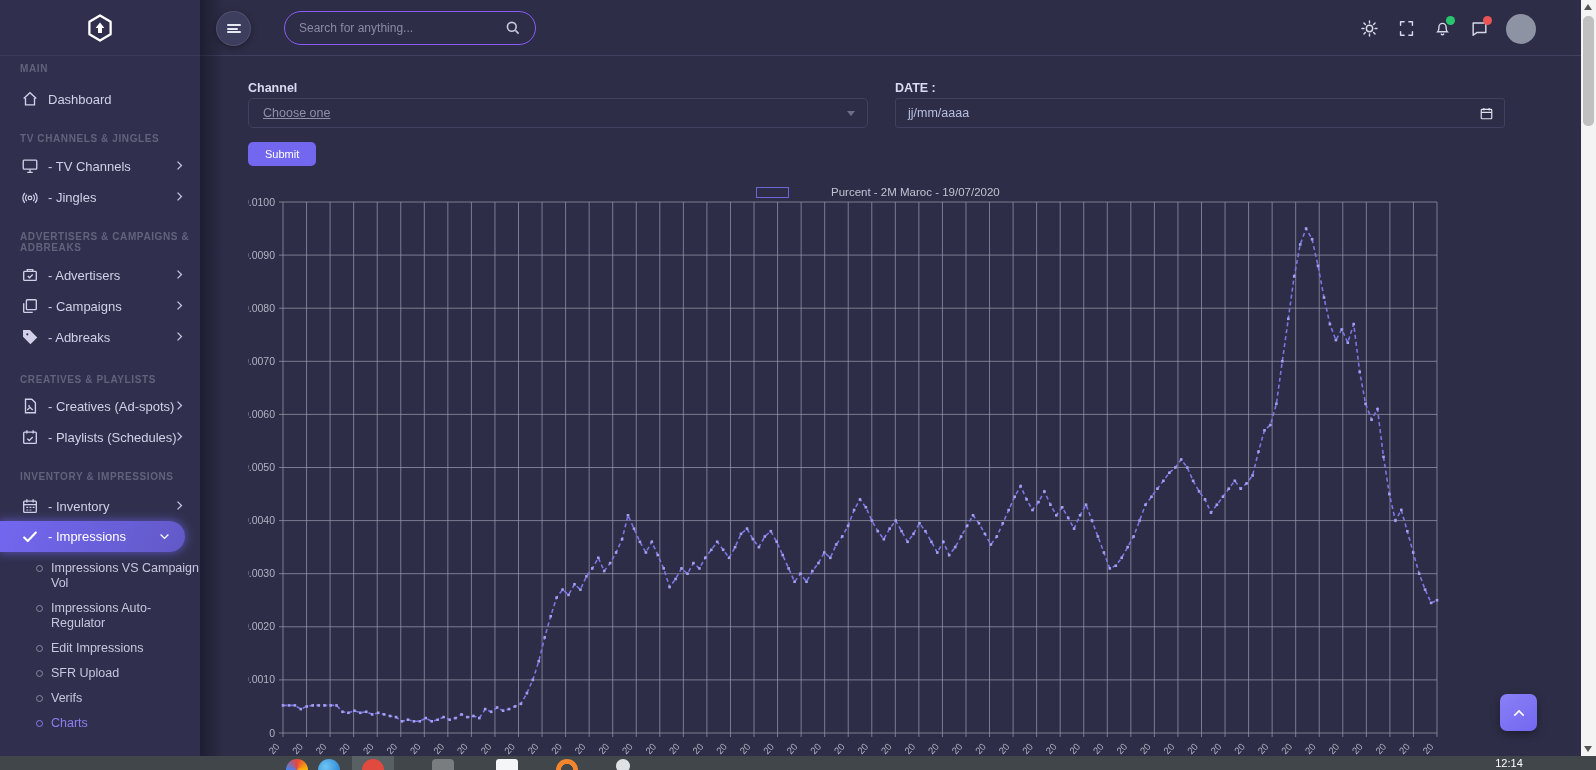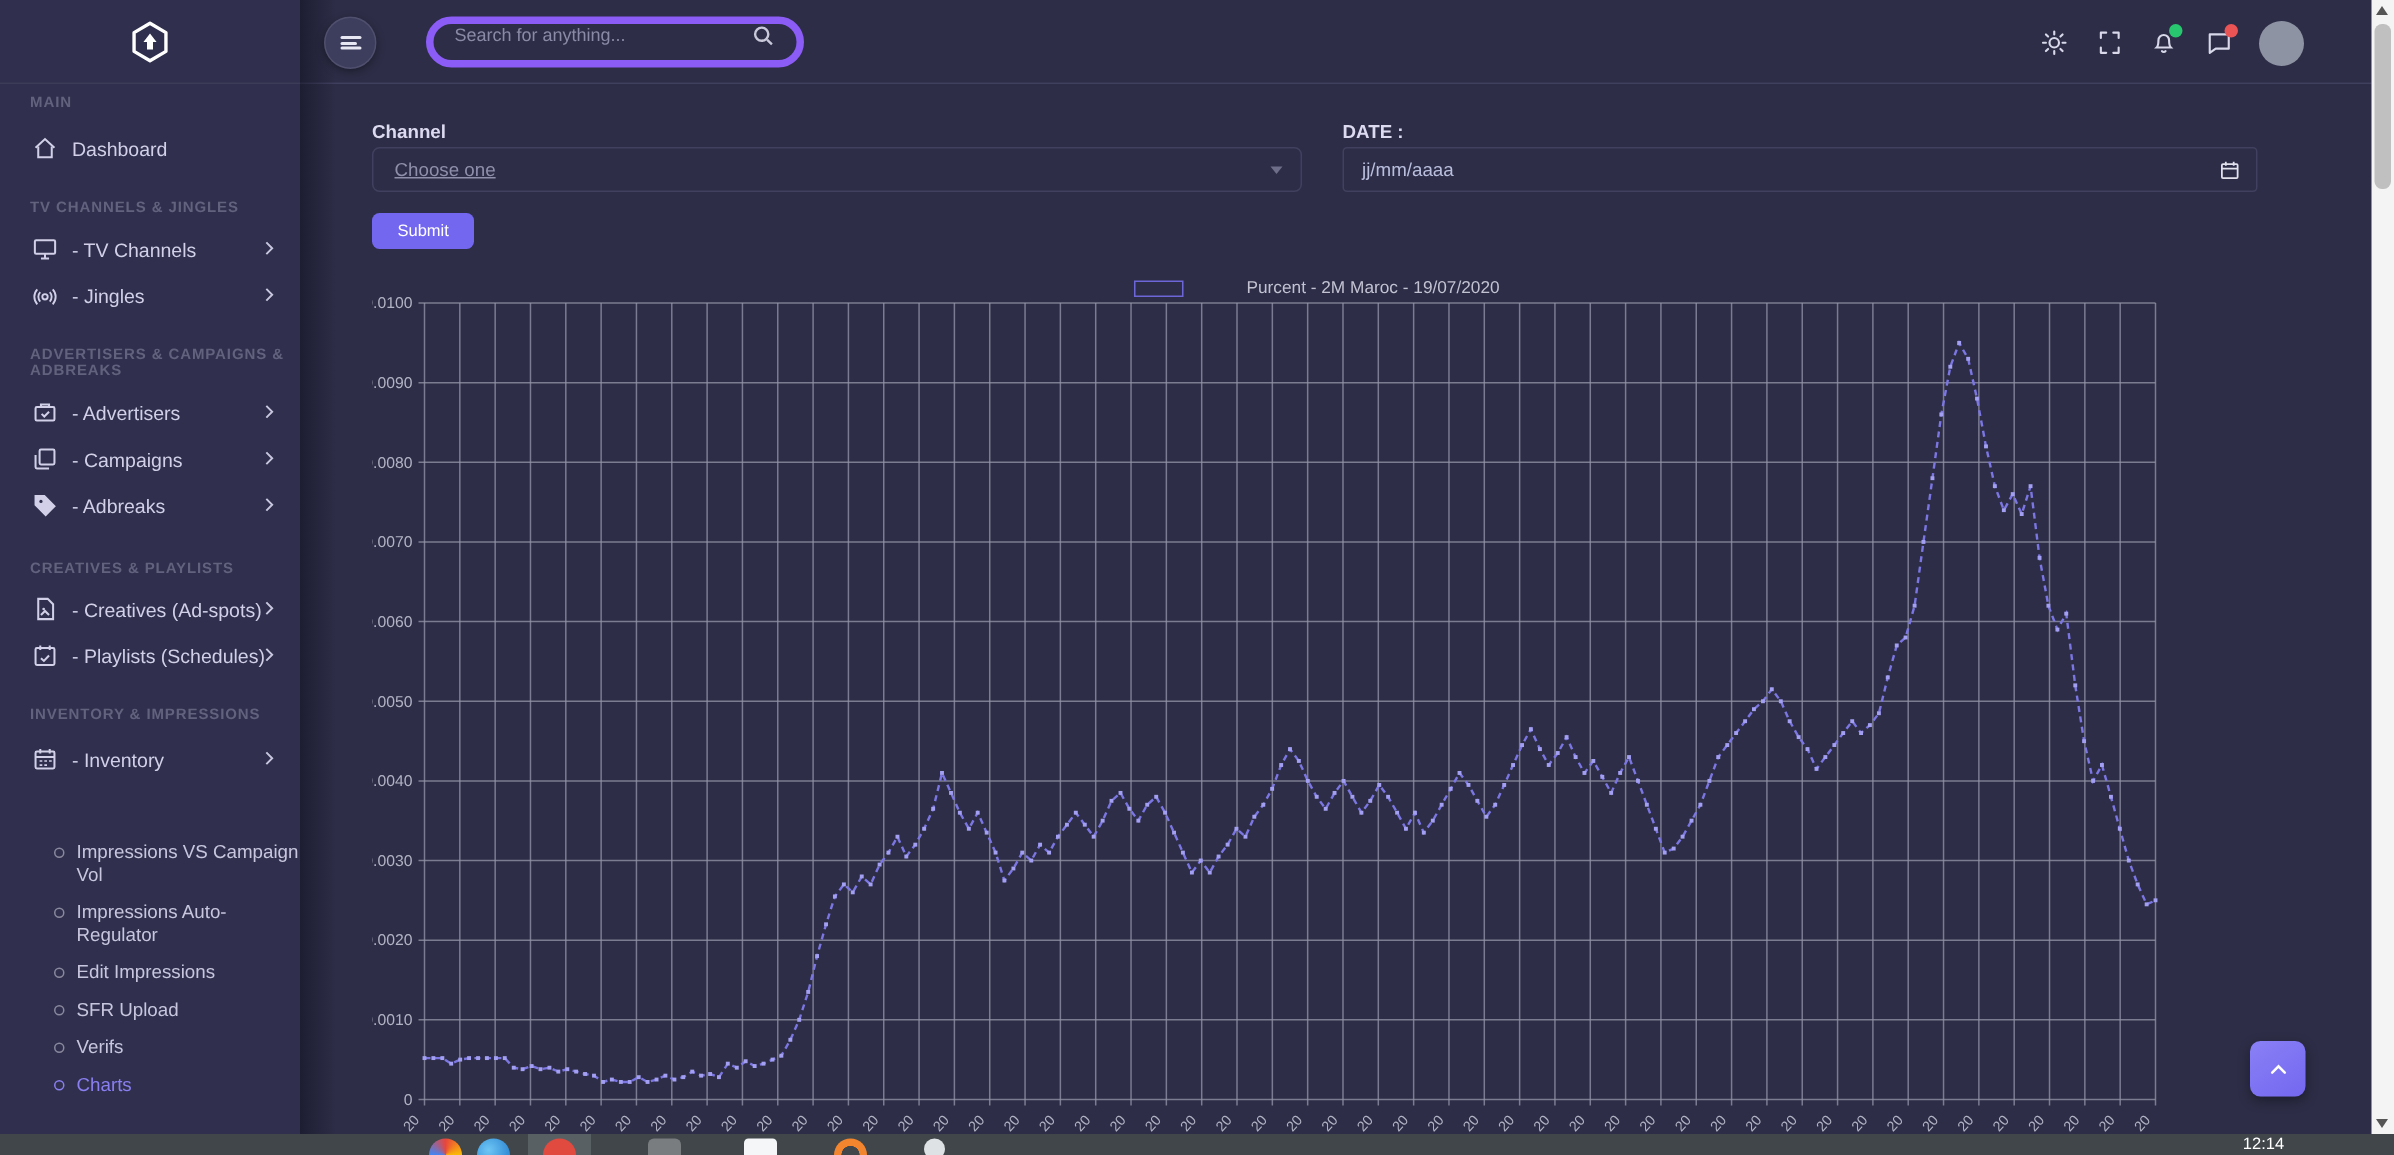--- a/index.html
+++ b/index.html
@@ -32,21 +32,21 @@
   .sub-item.active .dot { border-color:#8a7ff0; }
 
   
   .header { position:absolute; left:200px; top:0; width:1381px; height:56px;
             background:#2d2d47; border-bottom:1px solid #3f3f5e; z-index:1; }
   .burger { position:absolute; left:216px; top:11px; width:35px; height:35px; border-radius:50%;
             background:#3d3d5e; box-shadow:0 2px 6px rgba(0,0,0,.35), inset 0 0 0 1px rgba(255,255,255,.10);
             display:flex; align-items:center; justify-content:center; cursor:pointer; z-index:4; }
   .burger .bl { display:block; height:2px; background:#e8e8f4; border-radius:1px; margin:1.5px 0; }
   .search-pill { position:absolute; left:284px; top:11px; width:252px; height:34px; border-radius:17px;
-                 border:5px solid #8b5cf6; display:flex; align-items:flex-start; padding:0 14px; z-index:4; }
+                 border:1px solid #8b5cf6; display:flex; align-items:center; padding:0 14px; z-index:4; }
   .search-pill input { flex:1; background:transparent; border:none; outline:none;
                  color:#bdbdd4; font-size:12px; font-family:"Liberation Sans",sans-serif; }
   .search-pill input::placeholder { color:#8a8aa6; }
   .hicon { position:absolute; top:10px; width:36px; height:36px; display:flex; align-items:center;
            justify-content:center; cursor:pointer; z-index:4; }
   .badge { position:absolute; width:9px; height:9px; border-radius:50%; top:6px; right:5px; }
   .avatar { position:absolute; left:1506px; top:14px; width:30px; height:30px; border-radius:50%;
             background:#8d93a3; cursor:pointer; z-index:4; }
 
   
@@ -223,20 +223,33 @@
         <svg width="18" height="18" viewBox="0 0 20 20" fill="none" stroke="#d2d0e8" stroke-width="1.5">
             <rect x="3" y="4.5" width="14" height="12.5" rx="1"></rect>
             <path d="M6.5 2.5 V6 M13.5 2.5 V6 M3 8.5 H17"></path>
             <path d="M6 11.5 H8 M9.5 11.5 H11.5 M13 11.5 H15 M6 14.5 H8 M9.5 14.5 H11.5" stroke-width="1.2"></path>
           </svg>
       </span>
       <span>- Inventory</span>
       <span class="chev">
         <svg width="13" height="13" viewBox="0 0 20 20" fill="none" stroke="#c8c6de" stroke-width="2">
             <path d="M7 4 L13 10 L7 16"></path>
+          </svg>
+      </span>
+    </div>
+    <div class="s-item active" style="top:521px">
+      <span class="ic">
+        <svg width="18" height="18" viewBox="0 0 20 20" fill="none" stroke="#ffffff" stroke-width="2.4" stroke-linecap="round" stroke-linejoin="round">
+            <path d="M3.5 10.5 L7.5 14.5 L16.5 5"></path>
+          </svg>
+      </span>
+      <span>- Impressions</span>
+      <span class="chev" style="top:9px">
+        <svg width="13" height="13" viewBox="0 0 20 20" fill="none" stroke="#ffffff" stroke-width="2">
+            <path d="M4 7 L10 13 L16 7"></path>
           </svg>
       </span>
     </div>
 
     <div class="sub-item" style="top:561px">
       <span class="dot"></span>
       <span>Impressions VS Campaign Vol</span>
     </div>
     <div class="sub-item" style="top:601px">
       <span class="dot"></span>

